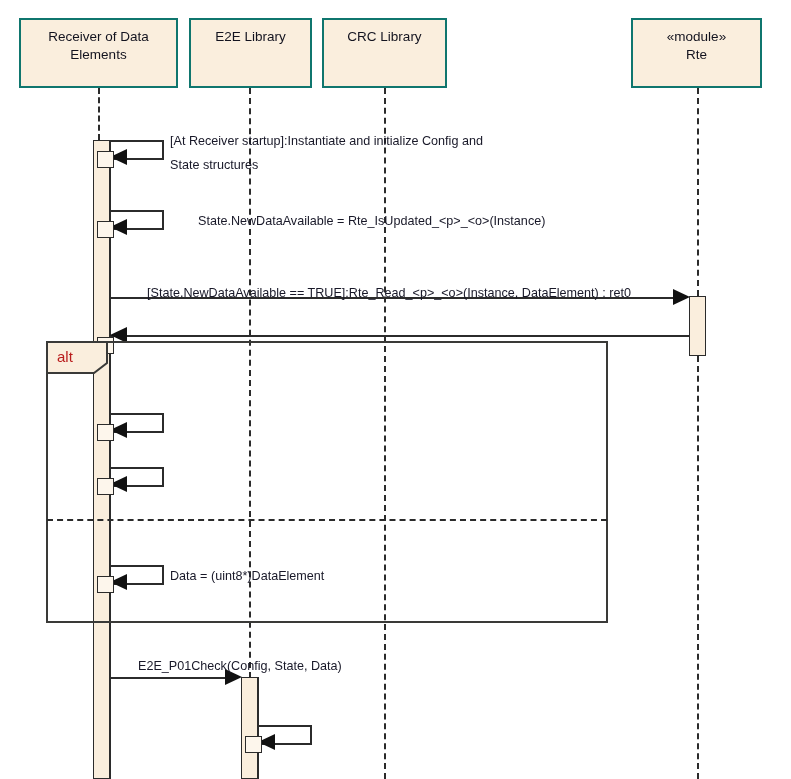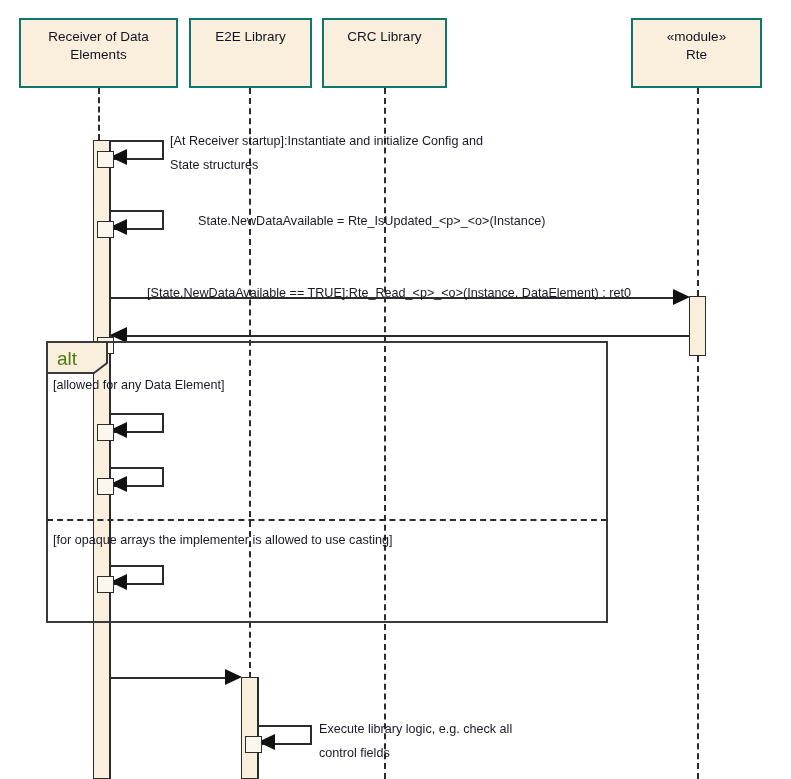--- a/index.html
+++ b/index.html
@@ -172,46 +172,44 @@
   <div class="hline" style="left:110px;top:335px;width:580px;"></div>
   <div class="arrow-left" style="left:110px;top:327px;"></div>
   <div class="stub" style="left:97px;top:337px;"></div>
 
   <div class="frag" style="left:46px;top:341px;width:562px;height:282px;"></div>
 
   <div style="position:absolute;left:46px;top:341px;width:62px;height:33px;">
     <svg width="62" height="33" viewBox="0 0 62 33" style="position:absolute;left:0;top:0;">
       <path d="M1,1 L61,1 L61,22 L48,32 L1,32 Z" fill="#faeedd" stroke="#3a3a38" stroke-width="2"></path>
     </svg>
-    <span style="position:absolute;left:11px;top:7px;font-size:19px;color:#4d7c0f;">alt</span>
-  </div>
-
-  <div class="guard" style="left:53px;top:377px;">[allowed for any Data Element]</div>
+    <span style="position:absolute;left:11px;top:7px;font-size:15px;color:#b91c1c;">alt</span>
+  </div>
+
 
   <div class="selfloop" style="left:110px;top:413px;width:54px;height:20px;"></div>
   <div class="arrow-left" style="left:110px;top:422px;"></div>
   <div class="stub" style="left:97px;top:424px;"></div>
 
   <div class="selfloop" style="left:110px;top:467px;width:54px;height:20px;"></div>
   <div class="arrow-left" style="left:110px;top:476px;"></div>
   <div class="stub" style="left:97px;top:478px;"></div>
 
   <div class="frag-divider" style="left:47px;top:519px;width:560px;"></div>
 
-  <div class="guard" style="left:53px;top:532px;">[for opaque arrays the implementer is allowed to use casting]</div>
 
   <div class="selfloop" style="left:110px;top:565px;width:54px;height:20px;"></div>
   <div class="arrow-left" style="left:110px;top:574px;"></div>
   <div class="stub" style="left:97px;top:576px;"></div>
+  <div class="msg-label" style="left:170px;top:564px;width:330px;">Data = (uint8*)DataElement</div>
 
   <div class="hline" style="left:110px;top:677px;width:125px;"></div>
   <div class="arrow-right" style="left:225px;top:669px;"></div>
+  <div class="msg-label" style="left:138px;top:654px;width:340px;">E2E_P01Check(Config, State, Data)</div>
 
   <div class="activation" style="left:241px;top:677px;width:17px;height:102px;"></div>
   <div class="act-solidline" style="left:257px;top:677px;height:102px;"></div>
 
   <div class="selfloop" style="left:258px;top:725px;width:54px;height:20px;"></div>
   <div class="arrow-left" style="left:258px;top:734px;"></div>
   <div class="stub" style="left:245px;top:736px;"></div>
-  <div class="msg-label" style="left:319px;top:717px;width:300px;">Execute library logic, e.g. check all
-control fields</div>
 
 </div>
 
 </body></html>

